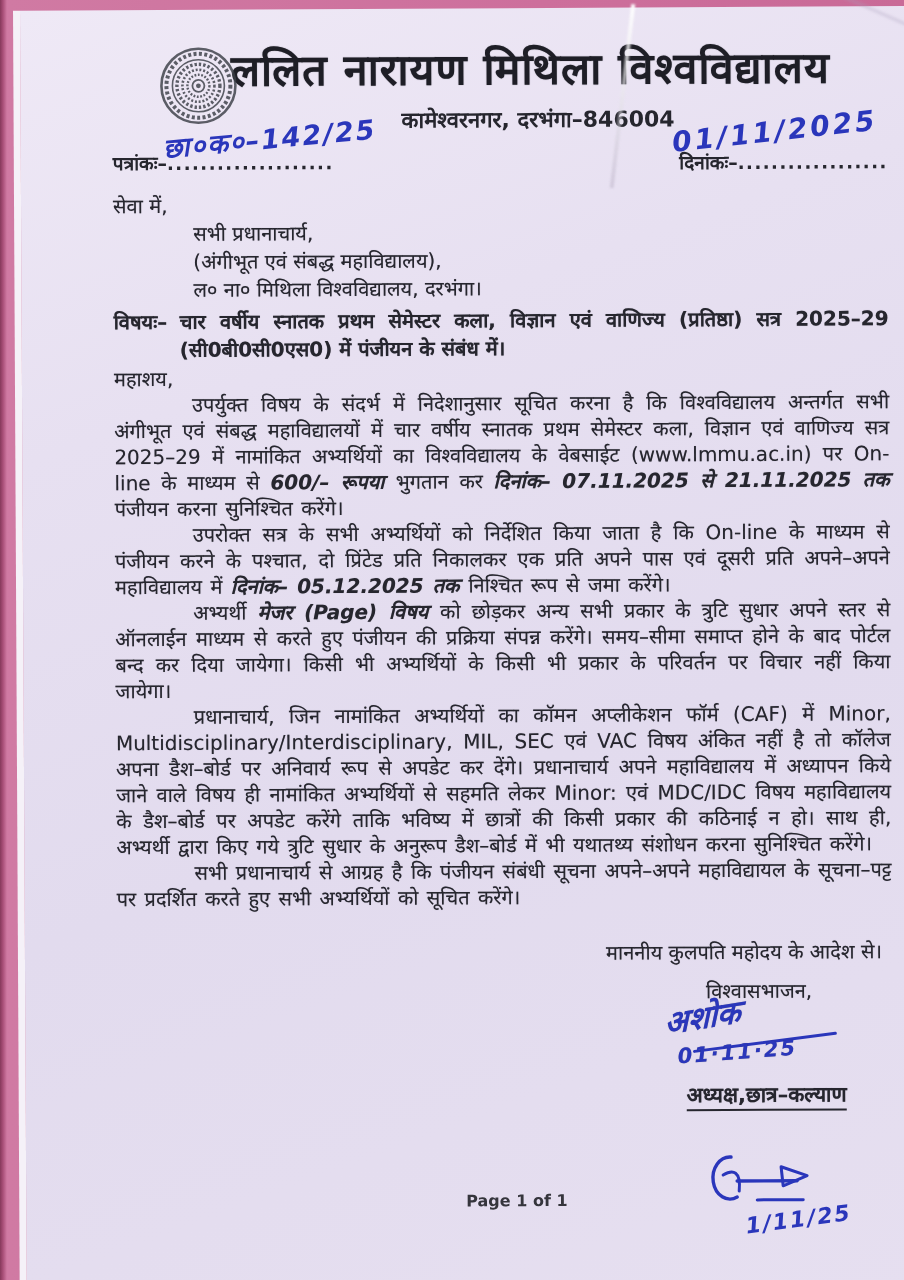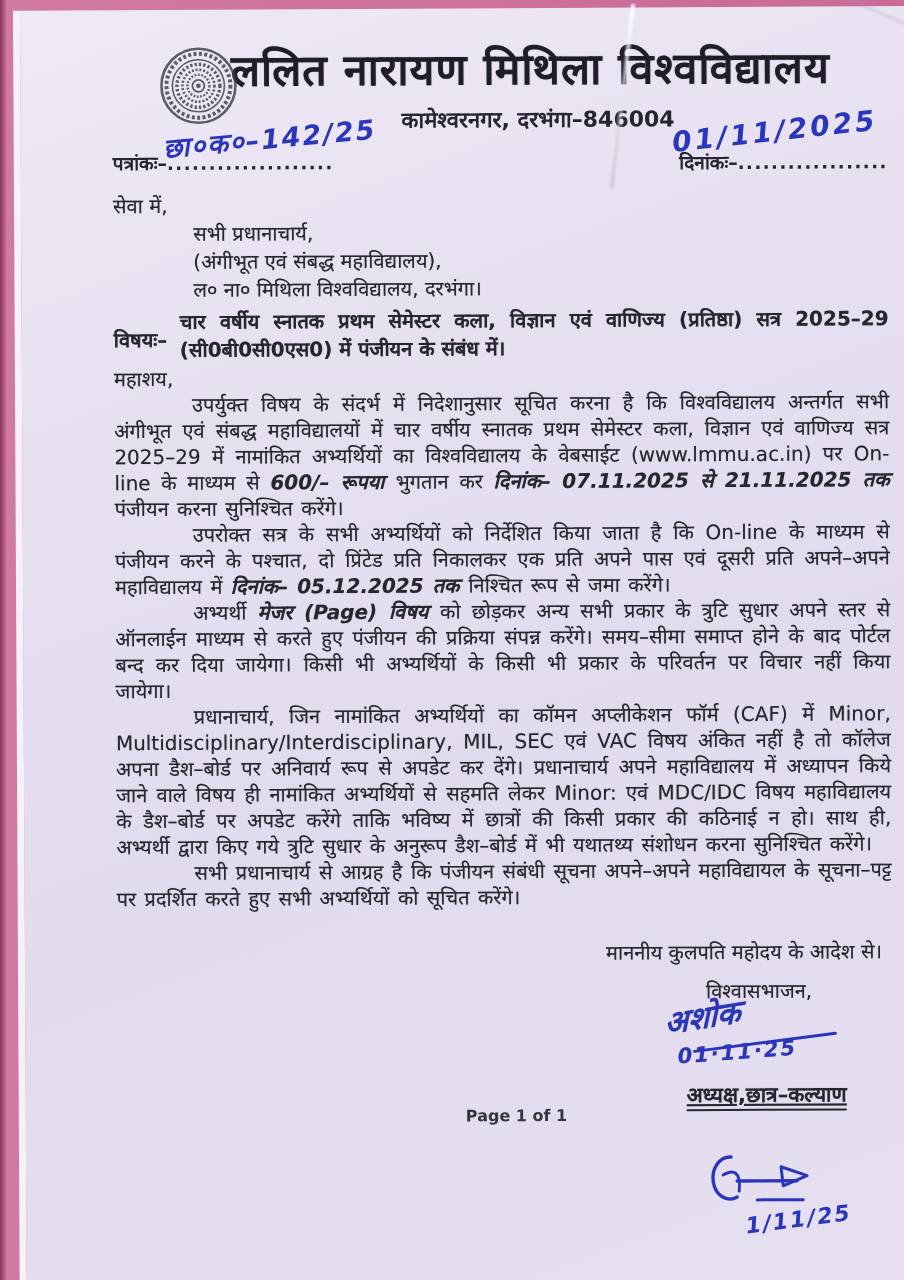--- a/index.html
+++ b/index.html
@@ -45,40 +45,40 @@
     transform:rotate(-6deg);letter-spacing:3px;}
 
   .main{
     position:absolute;left:92px;right:38px;top:182px;
     font-size:20px;line-height:26px;
     text-shadow:0 0 .7px rgba(35,35,48,.42);
   }
   .recipient{line-height:28px;}
   .recipient-line{padding-left:80px;}
   .subject{display:flex;margin-top:4px;line-height:28px;font-weight:bold;}
-  .subject-label{flex:0 0 62px;margin-top:18px;}
+  .subject-label{flex:0 0 62px;}
   .subject-text{flex:1;text-align:justify;padding-left:4px;}
   .greeting{margin-top:2px;}
   .para{margin:0;text-align:justify;text-indent:78px;word-spacing:2px;}
   .bi{font-weight:bold;font-style:italic;}
 
   .closing{text-align:right;}
   .by-order{margin-top:30px;padding-right:10px;font-weight:500;}
   .faithfully{margin-top:13px;padding-right:80px;font-weight:500;}
   .sig1{position:relative;display:inline-block;width:230px;height:66px;margin-right:40px;margin-top:4px;text-align:left;}
   .sig1-name{position:absolute;left:42px;top:-4px;font-size:31px;font-weight:bold;
     transform:rotate(-9deg) skewX(-8deg);}
   .sig1-stroke{position:absolute;left:70px;top:33px;width:145px;height:3px;background:#2a36bb;
     transform:rotate(-7deg);border-radius:2px;}
   .sig1-date{position:absolute;left:55px;top:31px;font-size:21px;font-weight:bold;
     transform:rotate(-4deg);letter-spacing:2px;}
   .designation{margin-top:2px;margin-right:46px;display:inline-block;
-    font-weight:bold;font-size:21px;border-bottom:2px solid #26262e;padding-bottom:1px;text-decoration:underline;}
+    font-weight:bold;font-size:21px;border-bottom:2px solid #26262e;padding-bottom:1px;}
 
-  .page-num{position:absolute;left:440px;top:1098px;font-size:16px;font-weight:600;color:#35353c;
+  .page-num{position:absolute;left:440px;top:1183px;font-size:16px;font-weight:600;color:#35353c;
     font-family:"DejaVu Sans",sans-serif;}
   .sig2{position:absolute;right:88px;top:1138px;width:150px;height:100px;}
   .sig2-date{position:absolute;left:52px;top:62px;font-size:22px;font-weight:bold;
     transform:rotate(-7deg);letter-spacing:2px;}
 </style>
 </head>
 <body>
 
 <div class="paper">
 

